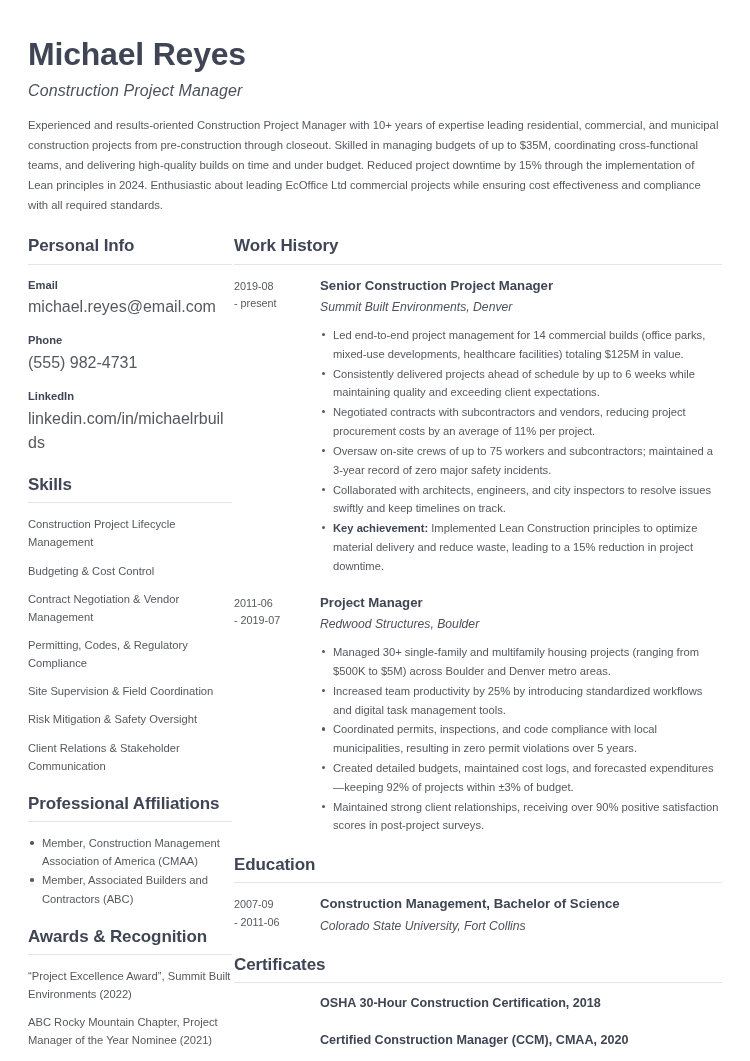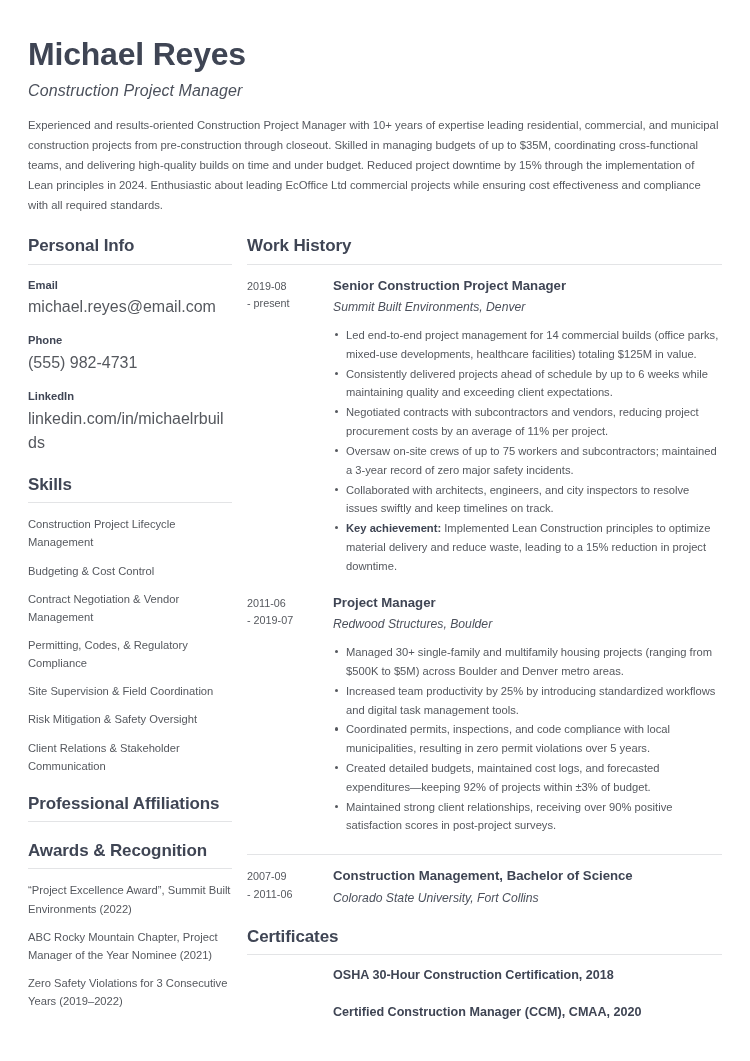--- a/index.html
+++ b/index.html
@@ -54,21 +54,21 @@
   }
 
   
   .columns {
     display: flex;
     margin-top: 20px;
     align-items: flex-start;
   }
 
   .col-left  { width: 204px; flex: 0 0 204px; }
-  .col-right { flex: 1 1 auto; margin-left: 15px; }
+  .col-right { flex: 1 1 auto; margin-left: 2px; }
 
   
   .sec-head {
     font-size: 17px;
     font-weight: bold;
     color: #3f4554;
     letter-spacing: -0.1px;
     line-height: 1.25;
   }
 
@@ -233,20 +233,24 @@
           <li>Permitting, Codes, &amp; Regulatory Compliance</li>
           <li>Site Supervision &amp; Field Coordination</li>
           <li>Risk Mitigation &amp; Safety Oversight</li>
           <li>Client Relations &amp; Stakeholder Communication</li>
         </ul>
       </div>
 
       <div class="section">
         <div class="sec-head">Professional Affiliations</div>
         <div class="rule"></div>
+        <ul class="bul-list">
+          <li>Member, Construction Management Association of America (CMAA)</li>
+          <li>Member, Associated Builders and Contractors (ABC)</li>
+        </ul>
       </div>
 
       <div class="section">
         <div class="sec-head">Awards &amp; Recognition</div>
         <div class="rule"></div>
         <ul class="txt-list">
           <li>“Project Excellence Award”, Summit Built Environments (2022)</li>
           <li>ABC Rocky Mountain Chapter, Project Manager of the Year Nominee (2021)</li>
           <li>Zero Safety Violations for 3 Consecutive Years (2019–2022)</li>
         </ul>
@@ -292,20 +296,21 @@
               <li><b></b><span>Increased team productivity by 25% by introducing standardized workflows and digital task management tools.</span></li>
               <li><b></b><span>Coordinated permits, inspections, and code compliance with local municipalities, resulting in zero permit violations over 5 years.</span></li>
               <li><b></b><span>Created detailed budgets, maintained cost logs, and forecasted expenditures—keeping 92% of projects within ±3% of budget.</span></li>
               <li><b></b><span>Maintained strong client relationships, receiving over 90% positive satisfaction scores in post-project surveys.</span></li>
             </ul>
           </div>
         </div>
       </div>
 
       <div class="section">
+        <div class="sec-head">Education</div>
         <div class="rule"></div>
         <div class="entry">
           <div class="entry-dates">
             <div>2007-09</div>
             <div>- 2011-06</div>
           </div>
           <div class="entry-body">
             <div class="entry-role">Construction Management, Bachelor of Science</div>
             <div class="entry-org">Colorado State University, Fort Collins</div>
           </div>

